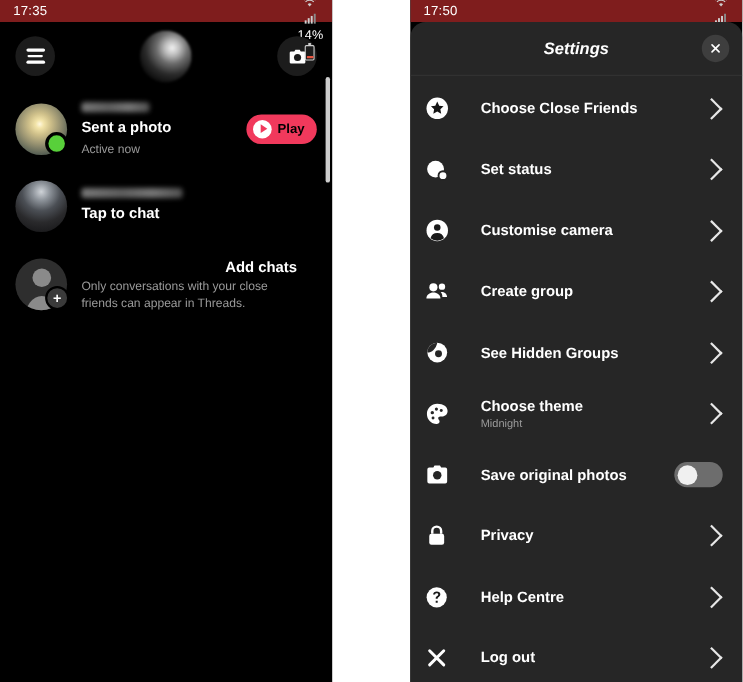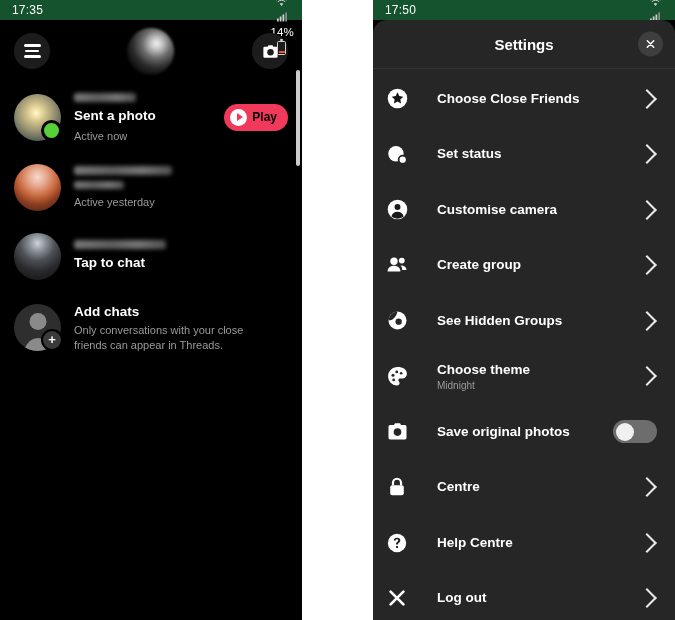--- a/index.html
+++ b/index.html
@@ -14,21 +14,21 @@
 
   
   .phone{position:relative;height:620px;overflow:hidden;background:#000;}
   .phone-left{width:302px;}
   .gutter{width:71px;height:620px;background:#ffffff;}
   .phone-right{width:302px;}
 
   
   .statusbar{
     height:20px;display:flex;align-items:center;
-    padding:0 8px 0 12px;background:#14532d;color:#fff;
+    padding:0 8px 0 12px;background:#7f1d1d;color:#fff;
     font-size:11.5px;letter-spacing:.2px;
   }
   .sb-time{flex:0 0 auto;font-size:12px;}
   .sb-right{margin-left:auto;display:flex;align-items:center;gap:3px;flex-direction:column;}
   .sb-ico{display:block;}
   .sb-pct{font-size:11.5px;margin-left:1px;}
   .batt{width:7px;height:12px;border:1.2px solid #cfcfcf;border-radius:1.5px;position:relative;}
   .batt:before{content:"";position:absolute;top:-2.6px;left:1.6px;width:3px;height:1.6px;background:#cfcfcf;border-radius:1px;}
   .batt-fill{position:absolute;left:.6px;right:.6px;bottom:.6px;background:#e8543f;border-radius:.5px;}
 
@@ -89,38 +89,38 @@
   .addrow{display:flex;align-items:flex-start;padding:13px 14px;gap:13px;}
   .add-av{width:47px;height:47px;border-radius:50%;background:#2e2e2e;position:relative;flex:0 0 auto;overflow:hidden;}
   .add-av .head{position:absolute;left:50%;top:9px;transform:translateX(-50%);width:17px;height:17px;border-radius:50%;background:#8a8a8a;}
   .add-av .body{position:absolute;left:50%;bottom:-8px;transform:translateX(-50%);width:31px;height:21px;border-radius:50% 50% 0 0 / 100% 100% 0 0;background:#8a8a8a;}
   .add-plus{
     position:absolute;right:-2px;bottom:0px;width:18px;height:18px;border-radius:50%;
     background:#3a3a3a;border:2.5px solid #000;display:flex;align-items:center;justify-content:center;
     color:#fff;font-size:13px;line-height:1;font-weight:bold;
   }
   .add-wrap{position:relative;width:47px;height:47px;flex:0 0 auto;}
-  .add-title{color:#fff;font-size:13.5px;font-weight:bold;}
+  .add-title{color:#fff;font-size:13.5px;font-weight:bold;text-align:right;}
   .add-sub{color:#9a9a9a;font-size:11px;line-height:1.42;margin-top:4px;max-width:196px;}
 
   .scrollbar{
     position:absolute;right:2px;top:70px;width:4px;height:96px;
     background:#cdcdcd;border-radius:3px;
   }
 
   
   .sheet{
     position:absolute;left:0;right:0;top:20px;bottom:0;
     background:#262626;border-radius:14px 14px 0 0;overflow:hidden;
   }
   .sheet-head{
     height:48px;display:flex;align-items:center;justify-content:center;
     position:relative;border-bottom:1px solid #343434;
   }
-  .sheet-title{color:#fff;font-size:15px;font-weight:bold;}
+  .sheet-title{color:#fff;font-size:15px;font-weight:bold;font-style:italic;}
   .close-btn{
     position:absolute;right:12px;top:50%;transform:translateY(-50%);
     width:25px;height:25px;border-radius:50%;background:#3e3e3e;
     display:flex;align-items:center;justify-content:center;
   }
   .setlist{padding-top:2px;}
   .srow{
     display:flex;align-items:center;height:55.5px;padding:0 18px 0 12px;gap:0;
   }
   .s-ico{width:24px;height:24px;flex:0 0 auto;display:flex;align-items:center;justify-content:center;}
@@ -198,30 +198,20 @@
           <div class="r-sub">Active now</div>
         </div>
         <div class="playbtn">
           <div class="play-ic">
               <div class="play-tri"></div>
             </div>
           <div class="play-lbl">Play</div>
         </div>
       </div>
 
-      <div class="row">
-        <div class="avatar">
-          <div class="av-img av2"></div>
-        </div>
-        <div class="rtext">
-          <div class="redact w2"></div>
-          <div class="redact w4"></div>
-          <div class="r-sub">Active yesterday</div>
-        </div>
-      </div>
 
       <div class="row">
         <div class="avatar">
           <div class="av-img av3"></div>
         </div>
         <div class="rtext">
           <div class="redact w3"></div>
           <div class="r-title">Tap to chat</div>
         </div>
       </div>
@@ -390,21 +380,21 @@
         </div>
 
         <div class="srow">
           <div class="s-ico">
             <svg width="22" height="22" viewBox="0 0 24 24">
               <path fill="none" stroke="#fff" stroke-width="2.4" d="M7.6 10V7.4a4.4 4.4 0 018.8 0V10"></path>
               <rect x="4.6" y="10" width="14.8" height="11" rx="2.2" fill="#fff"></rect>
             </svg>
           </div>
           <div class="s-txt">
-            <div class="s-lbl">Centre</div>
+            <div class="s-lbl">Privacy</div>
           </div>
           <div class="chev"></div>
         </div>
 
         <div class="srow">
           <div class="s-ico">
             <svg width="22" height="22" viewBox="0 0 24 24">
                 <circle cx="12" cy="12" r="10" fill="#fff"></circle>
                 <path fill="#1a1a1a" d="M11 15.4h2v2h-2zm1-9.1c-2 0-3.4 1.2-3.6 3h2c.1-.9.7-1.4 1.6-1.4.9 0 1.5.5 1.5 1.2 0 .6-.3 1-1.1 1.6-.9.6-1.4 1.3-1.4 2.3v.5h2v-.4c0-.6.3-1 1.1-1.5 1-.7 1.5-1.4 1.5-2.6 0-1.6-1.4-2.7-3.6-2.7z"></path>
               </svg>

